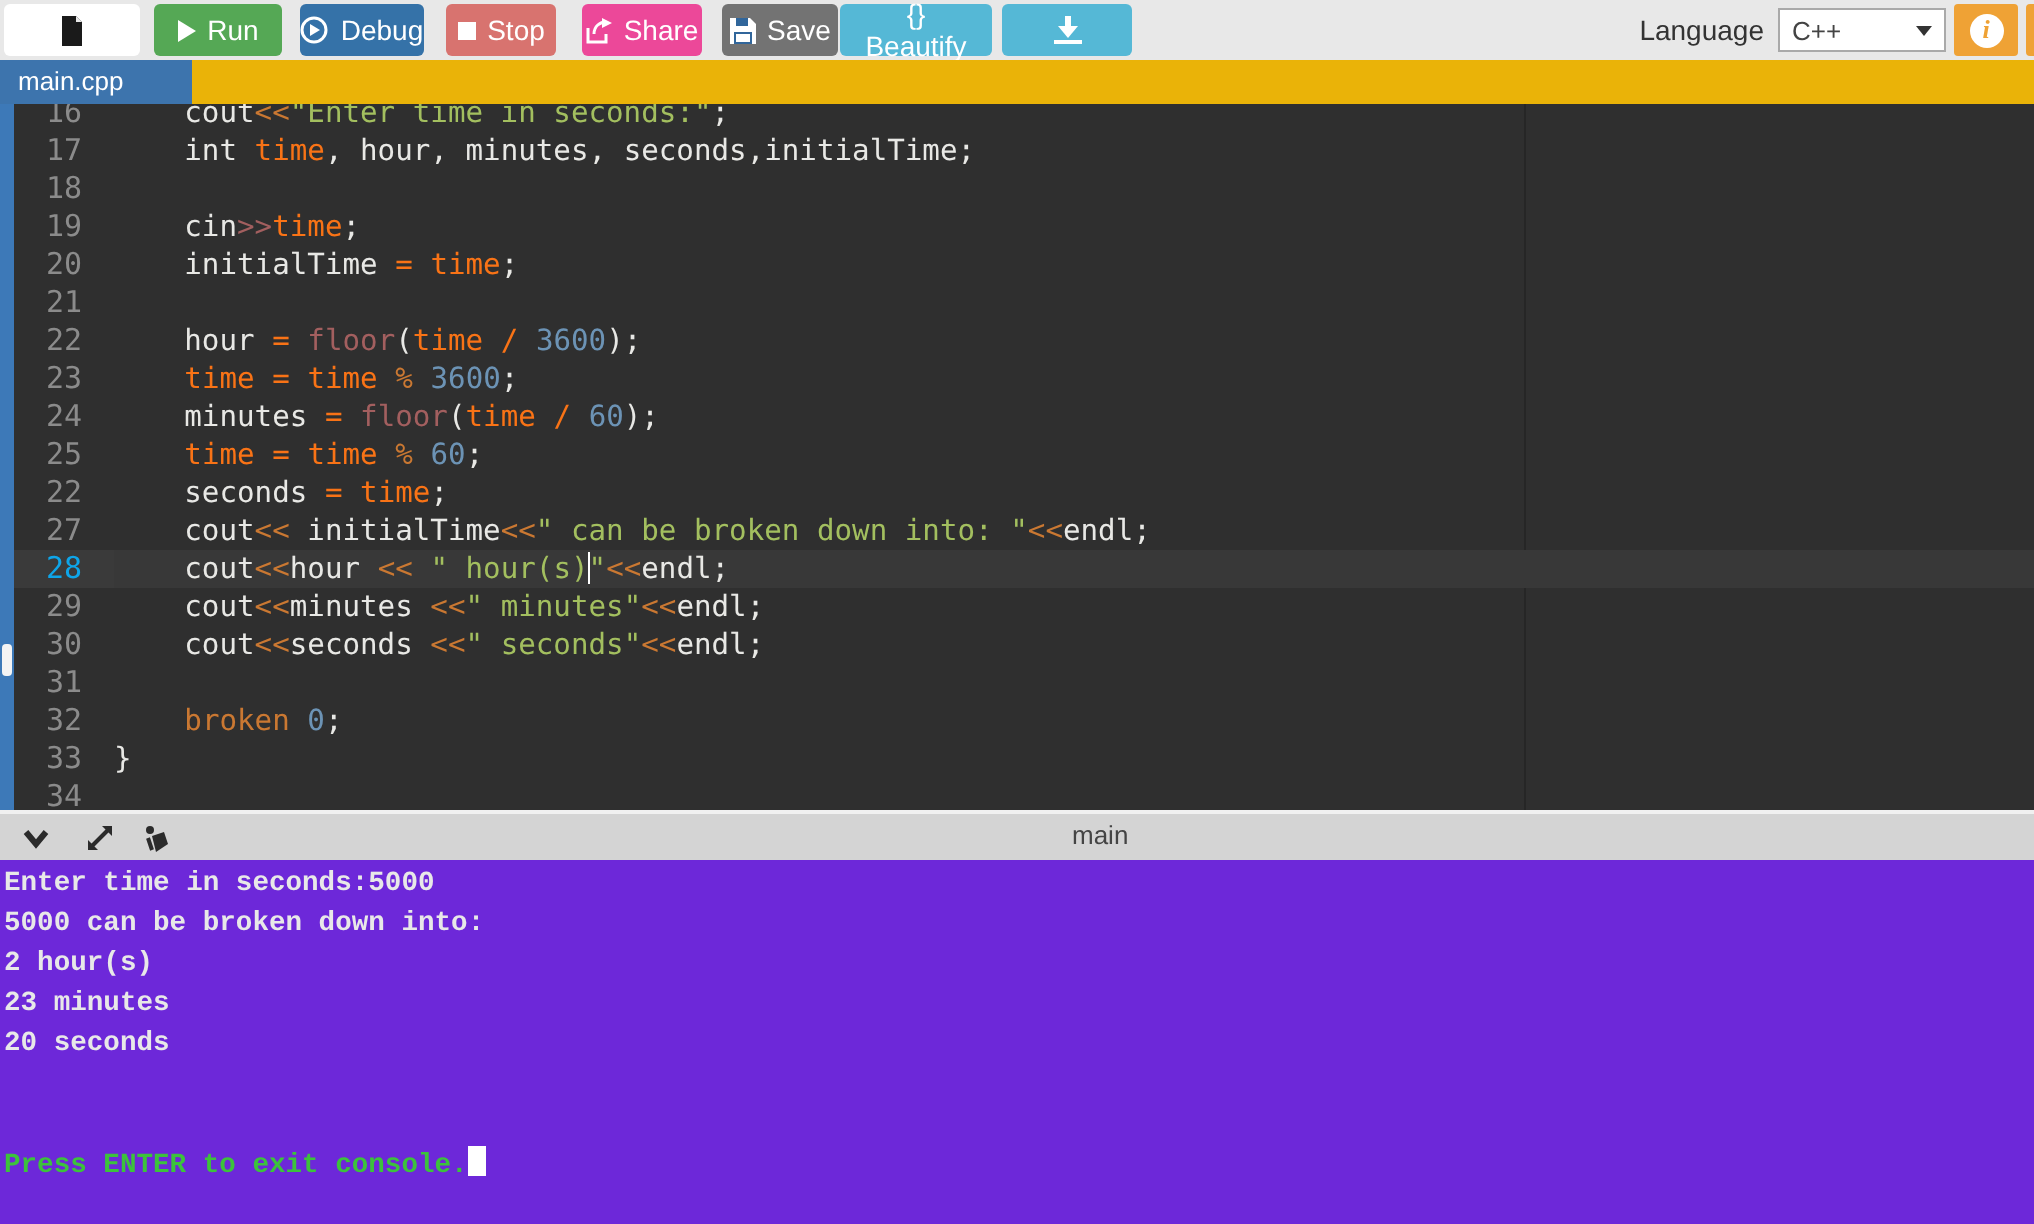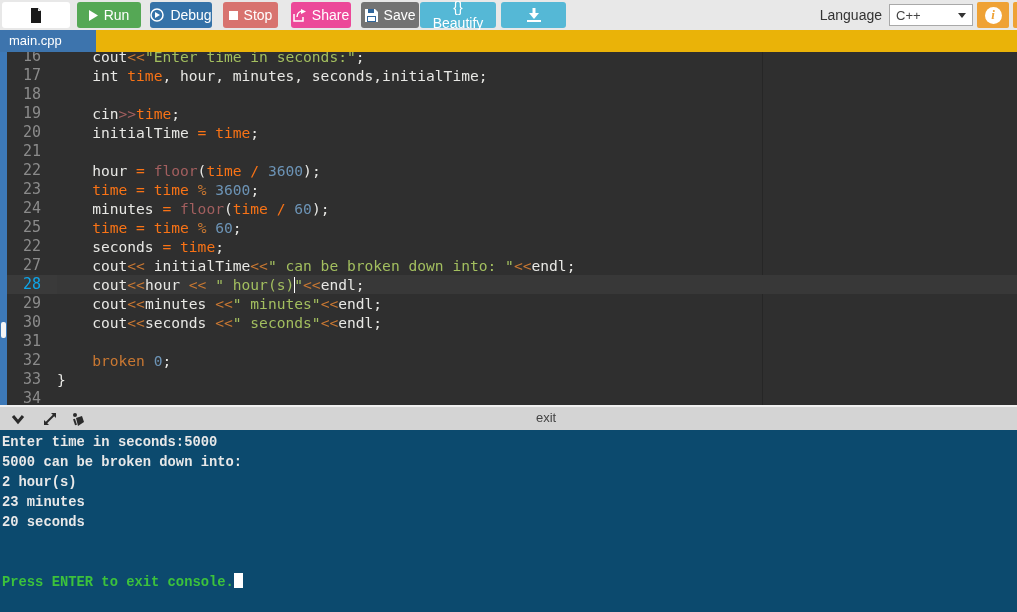--- a/index.html
+++ b/index.html
@@ -52,21 +52,21 @@
   
   .editor-split { position:absolute; top:405px; left:0; width:1017px; height:2px; background:#f0f0f0; }
   .console-header { position:absolute; top:407px; left:0; width:1017px; height:23px; background:#d4d4d4; }
   .ch-icon { position:absolute; top:4px; width:16px; height:16px; cursor:pointer; }
   .ch-chevron { left:10px; }
   .ch-expand { left:42px; }
   .ch-clear { left:70px; }
   .console-input-label { position:absolute; left:536px; top:3px; color:#444; font-size:13px; }
 
   
-  .console { position:absolute; top:430px; left:0; width:1017px; height:182px; background:#0c4a6e; padding:3px 0 0 2px; font-family:"Liberation Mono",monospace; font-weight:bold; font-size:13.8px; }
+  .console { position:absolute; top:430px; left:0; width:1017px; height:182px; background:#6d28d9; padding:3px 0 0 2px; font-family:"Liberation Mono",monospace; font-weight:bold; font-size:13.8px; }
   .console-line { height:20px; line-height:20px; color:#e8e8e8; white-space:pre; }
   .console-line.status { color:#3cc23c; }
   .console-cursor { display:inline-block; width:9px; height:15px; background:#fff; vertical-align:-2px; }
 
   svg { display:block; }
 </style>
 </head>
 <body>
 
 <div class="app">
@@ -223,21 +223,21 @@
           <path d="M7 14 h-5 v-5 z" fill="#2b2b2b"></path>
         </svg>
     </span>
     <span class="ch-icon ch-clear">
       <svg width="16" height="16" viewBox="0 0 16 16">
           <circle cx="5" cy="4" r="2" fill="#2b2b2b"></circle>
           <path d="M6 7 l6 -2 l2 6 l-6 4 z" fill="#2b2b2b"></path>
           <line x1="4" y1="8" x2="6" y2="14" stroke="#2b2b2b" stroke-width="2"></line>
         </svg>
     </span>
-    <span class="console-input-label">exit</span>
+    <span class="console-input-label">main</span>
   </div>
 
   <div class="console">
       <div class="console-line">Enter time in seconds:5000</div>
       <div class="console-line">5000 can be broken down into:</div>
       <div class="console-line">2 hour(s)</div>
       <div class="console-line">23 minutes</div>
       <div class="console-line">20 seconds</div>
       <div class="console-line">&nbsp;</div>
       <div class="console-line">&nbsp;</div>

